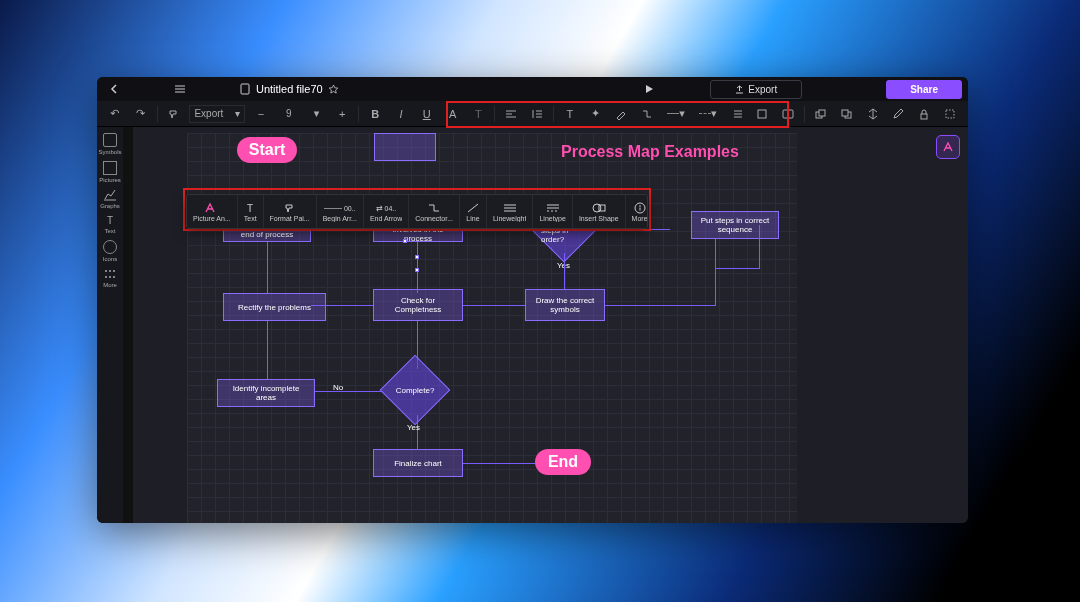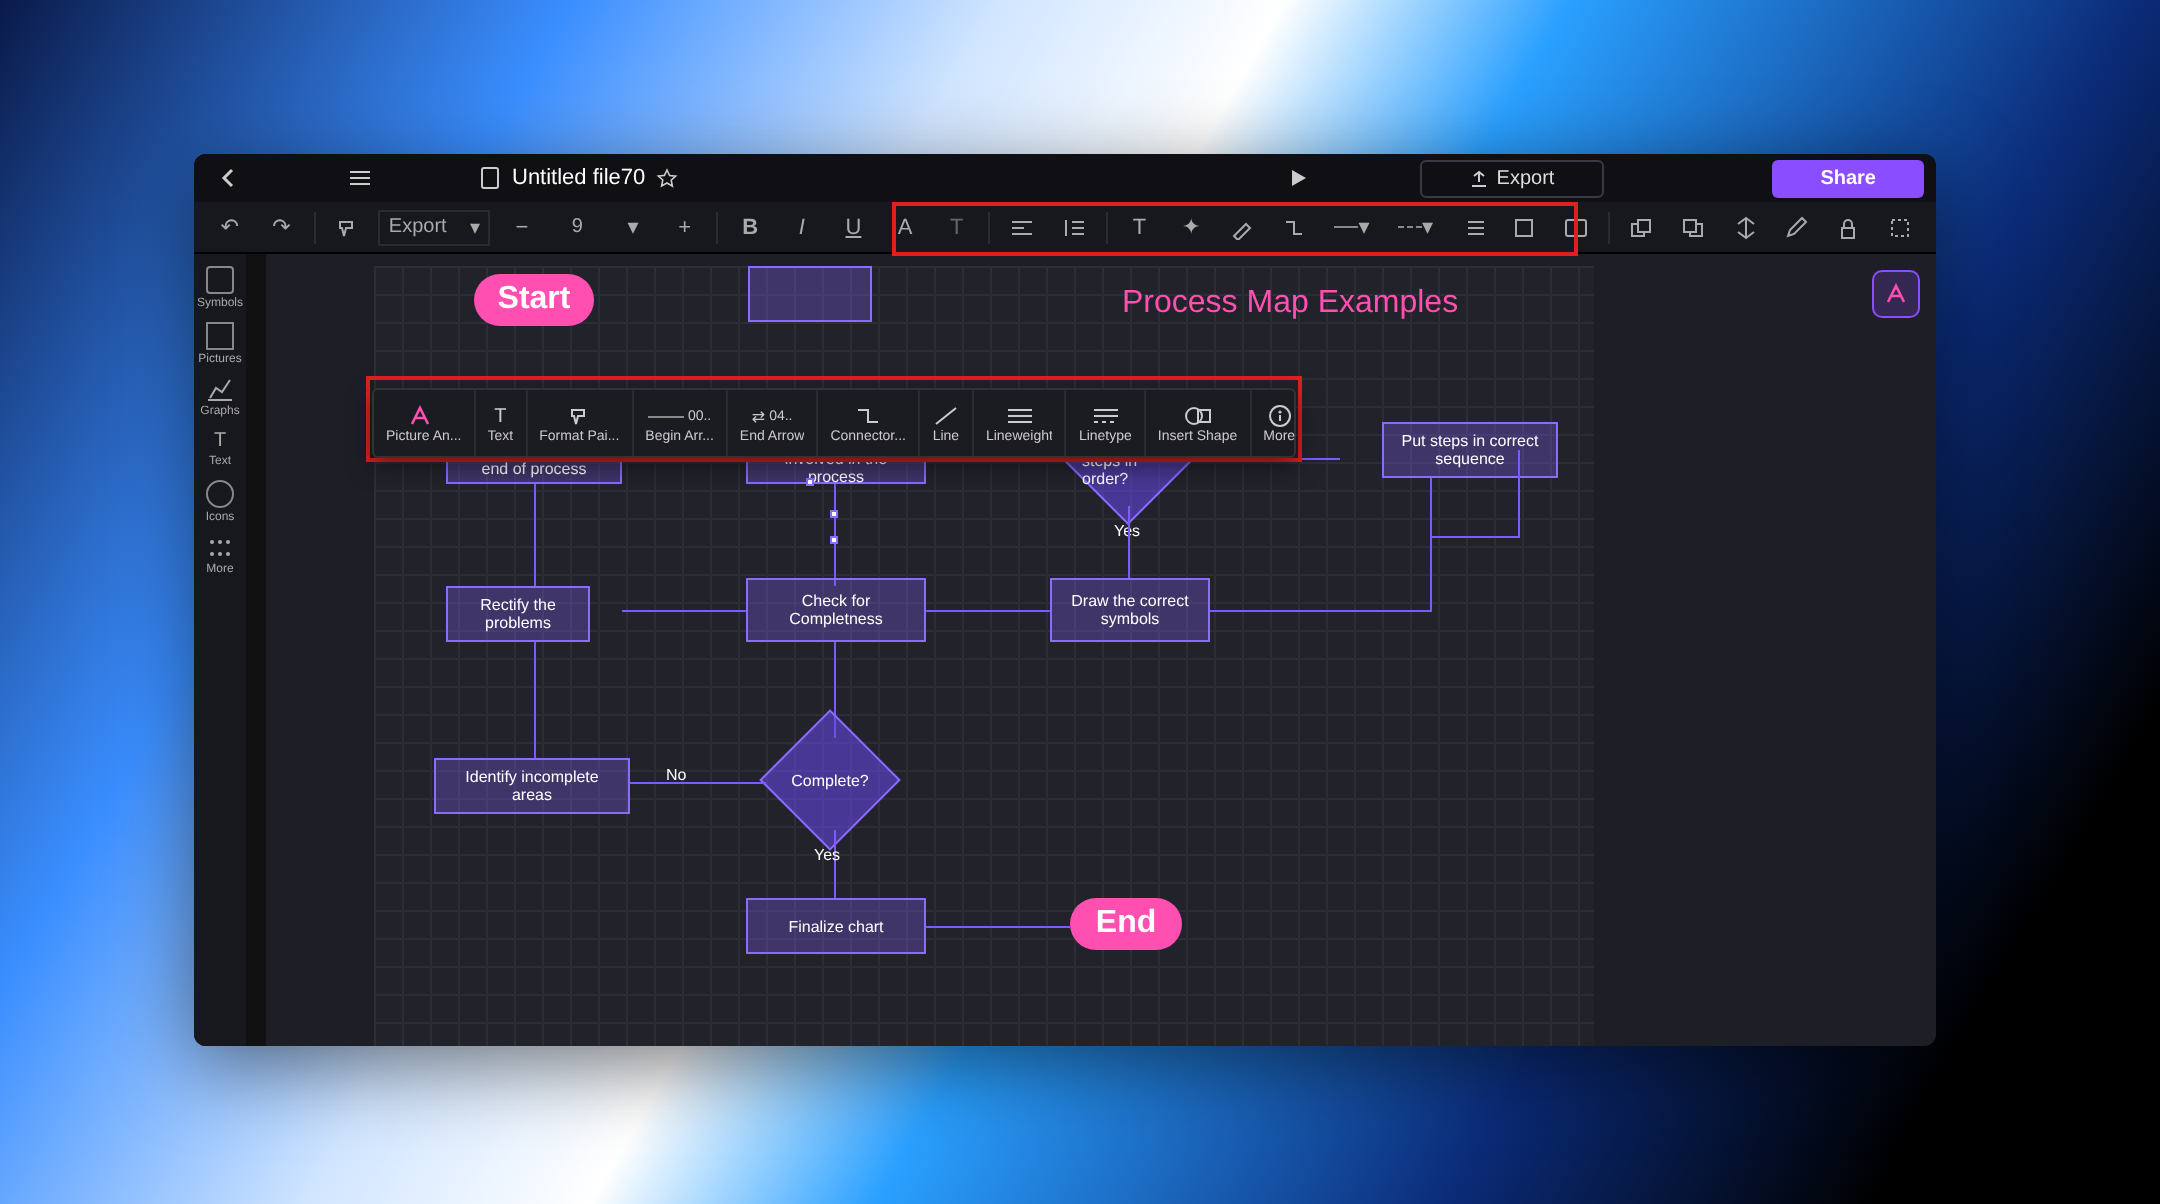--- a/index.html
+++ b/index.html
@@ -66,21 +66,21 @@
   .shape { position:absolute; color:#fff; font-size:8px; display:flex; align-items:center; justify-content:center; text-align:center; padding:2px 4px; }
   .rect { background: rgba(120,90,220,0.35); border:1px solid #8a6cff; }
   .pink { background: #ff4fb0; border-radius: 14px; font-size:16px; font-weight:600; }
   .diamond-wrap { position:absolute; }
   .diamond {
     position:absolute; width:100%; height:100%;
     background: rgba(100,70,220,0.6); border:1px solid #8a6cff;
     transform: rotate(45deg);
   }
   .diamond-label { position:absolute; inset:0; display:flex;align-items:center;justify-content:center; color:#fff; font-size:8px; }
-  .title-banner { position:absolute; color:#ff4fb0; font-weight:400; font-size:16px; }
+  .title-banner { position:absolute; color:#ff4fb0; font-weight:700; font-size:16px; }
   .conn { position:absolute; background:#7a5bff; }
   .label-txt { position:absolute; color:#fff; font-size:8px; }
   .sel-handle { position:absolute; width:4px;height:4px;background:#fff;border:1px solid #8a6cff; }
   
   .float-tool {
     position:absolute; left: 186px; top: 194px; width: 462px; height: 35px;
     background: #1b1b22; border:1px solid #333; border-radius: 3px;
     display:flex; align-items:stretch;
     box-shadow: 0 4px 12px rgba(0,0,0,0.5);
   }
@@ -307,21 +307,21 @@
         <div class="conn" style="left:528px;top:106px;width:1px;height:30px"></div>
         <div class="conn" style="left:395px;top:96px;width:40px;height:1px"></div>
         <div class="conn" style="left:125px;top:96px;width:62px;height:1px"></div>
         <div class="conn" style="left:277px;top:96px;width:70px;height:1px"></div>
         <div class="conn" style="left:453px;top:96px;width:30px;height:1px"></div>
         <div class="conn" style="left:528px;top:136px;width:1px;height:24px"></div>
         <div class="conn" style="left:528px;top:136px;width:0;height:0"></div>
         <div class="conn" style="left:528px;top:135px;width:44px;height:1px"></div>
         <div class="conn" style="left:572px;top:92px;width:1px;height:44px"></div>
 
-        <div class="shape rect" style="left:36px;top:160px;width:72px;height:28px">Rectify the problems</div>
+        <div class="shape rect" style="left:36px;top:160px;width:103px;height:28px">Rectify the problems</div>
         <div class="shape rect" style="left:186px;top:156px;width:90px;height:32px">Check for Completness</div>
         <div class="shape rect" style="left:338px;top:156px;width:80px;height:32px">Draw the correct symbols</div>
         <div class="conn" style="left:124px;top:172px;width:62px;height:1px"></div>
         <div class="conn" style="left:276px;top:172px;width:62px;height:1px"></div>
         <div class="conn" style="left:418px;top:172px;width:110px;height:1px"></div>
         <div class="conn" style="left:528px;top:160px;width:1px;height:13px"></div>
         <div class="conn" style="left:230px;top:188px;width:1px;height:48px"></div>
 
         <div class="shape rect" style="left:30px;top:246px;width:98px;height:28px">Identify incomplete areas</div>
         <div class="diamond-wrap" style="left:203px;top:232px;width:50px;height:50px">

